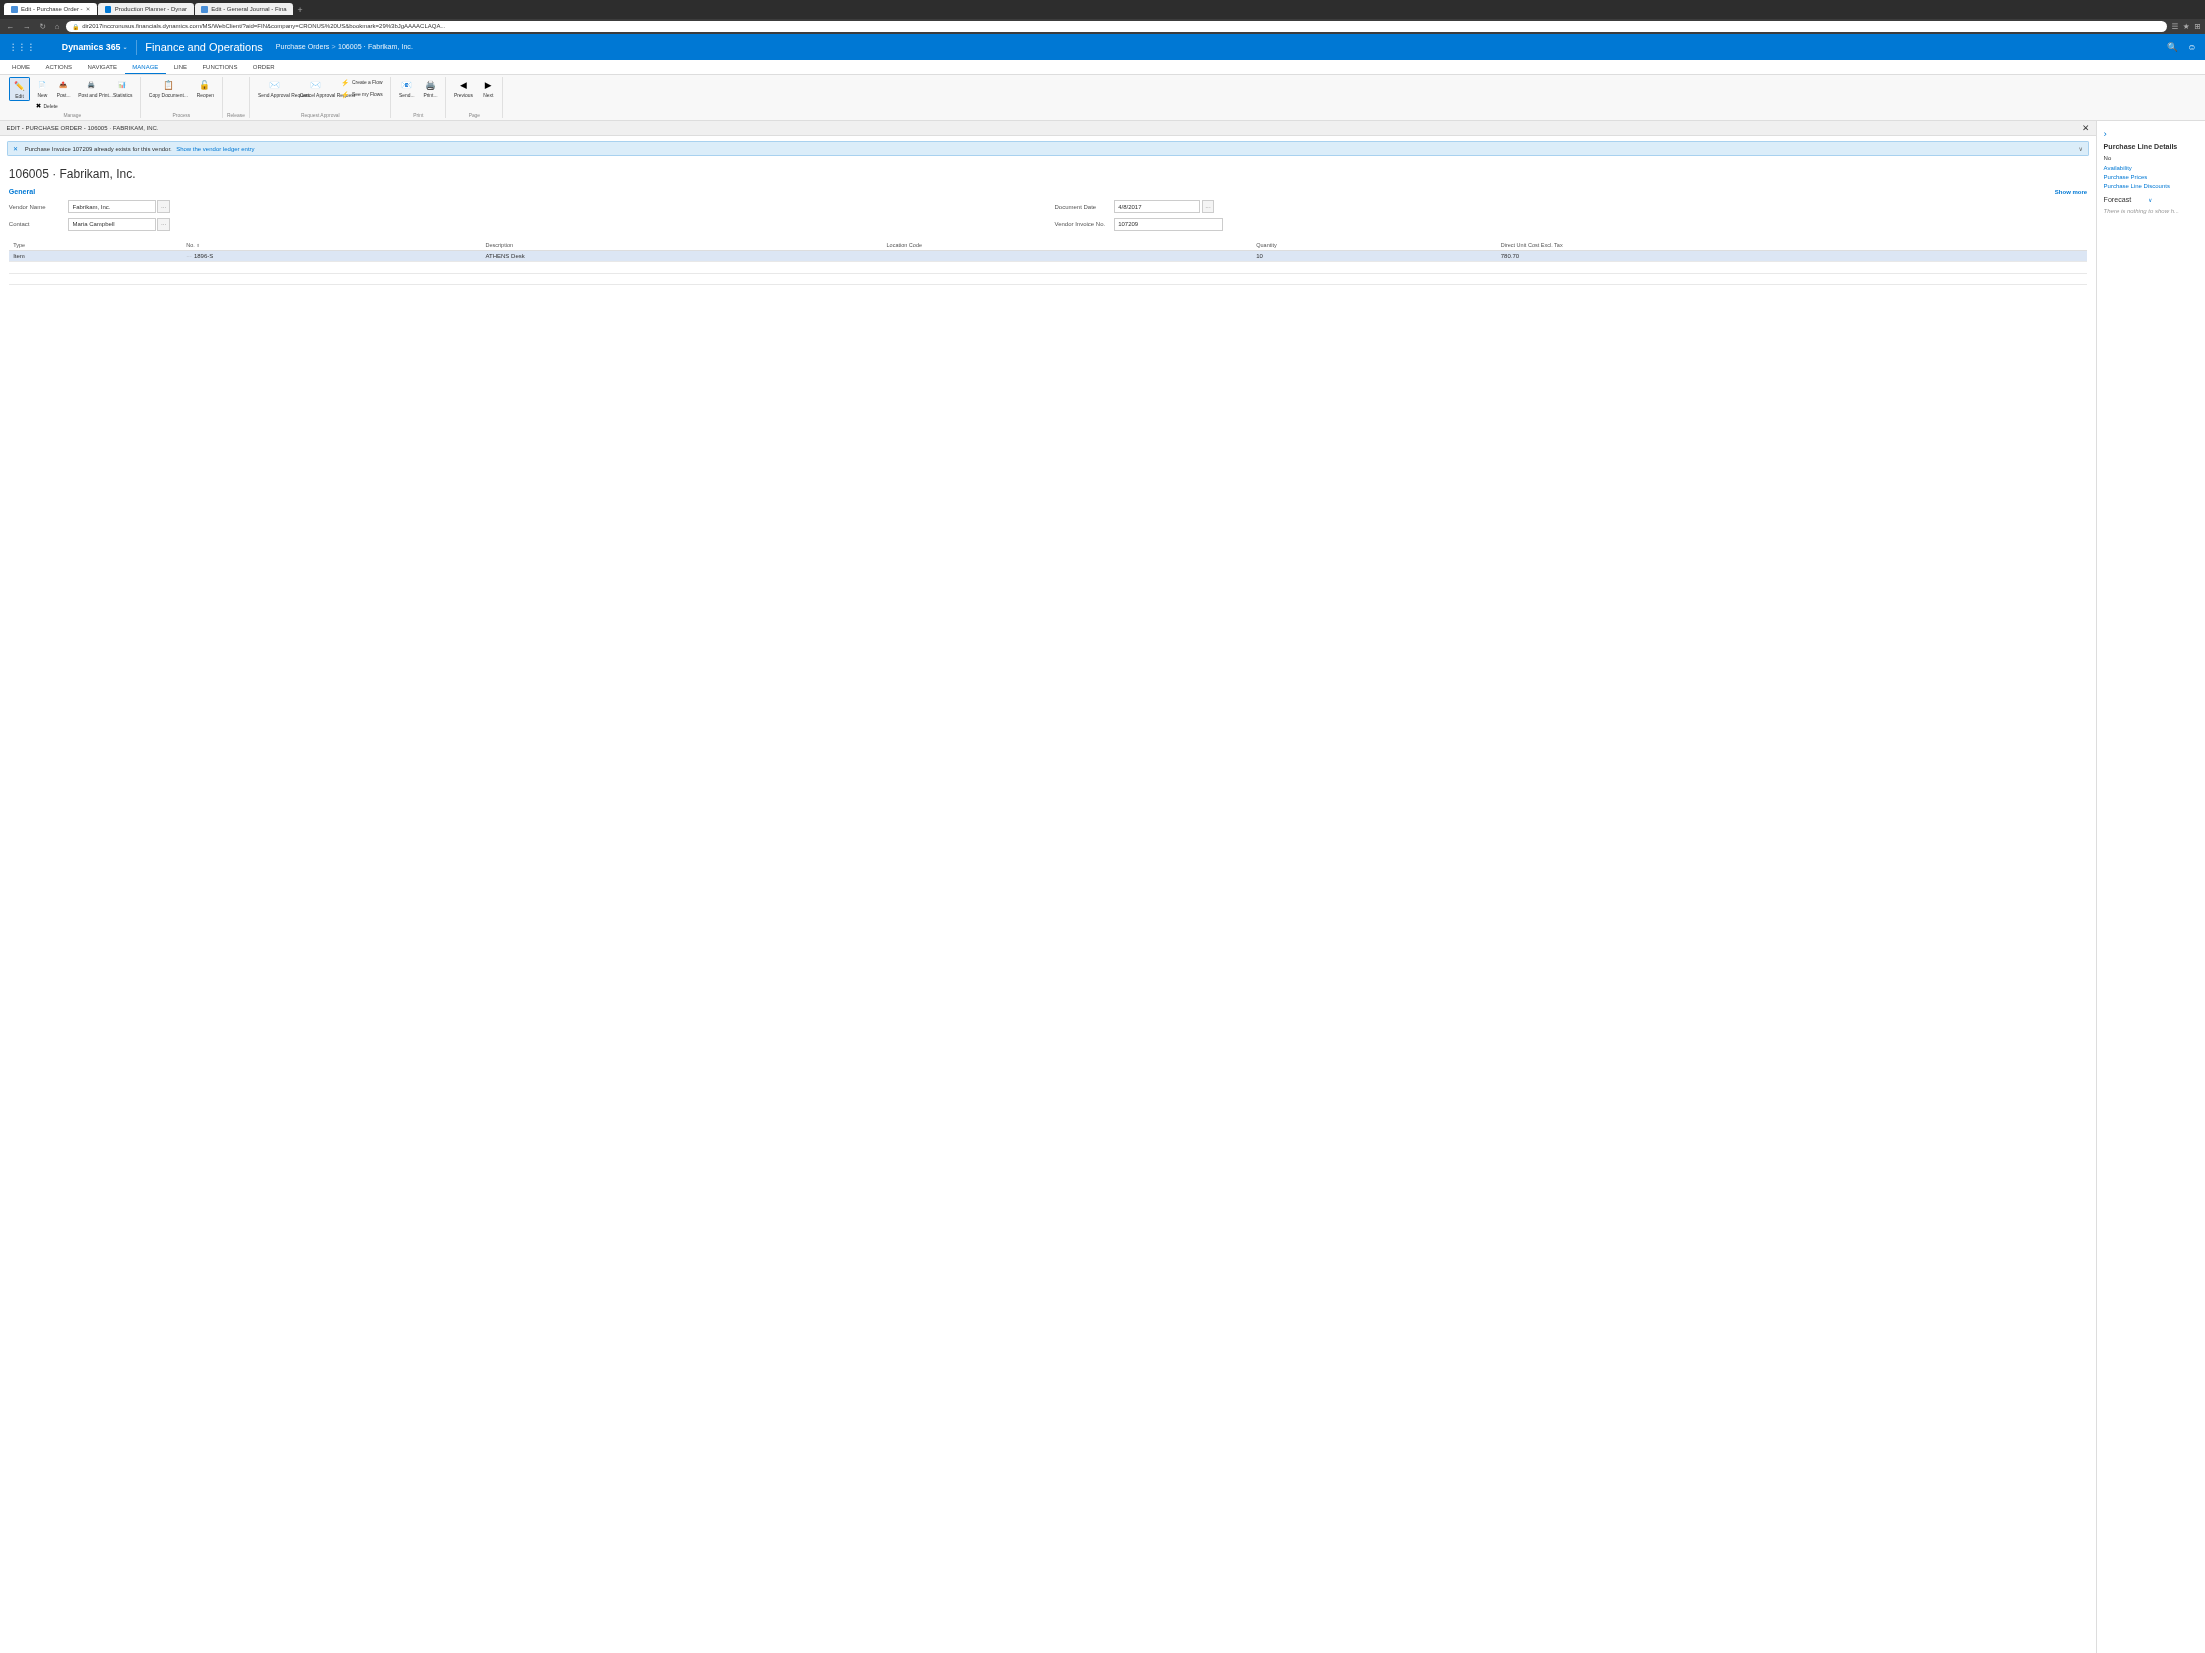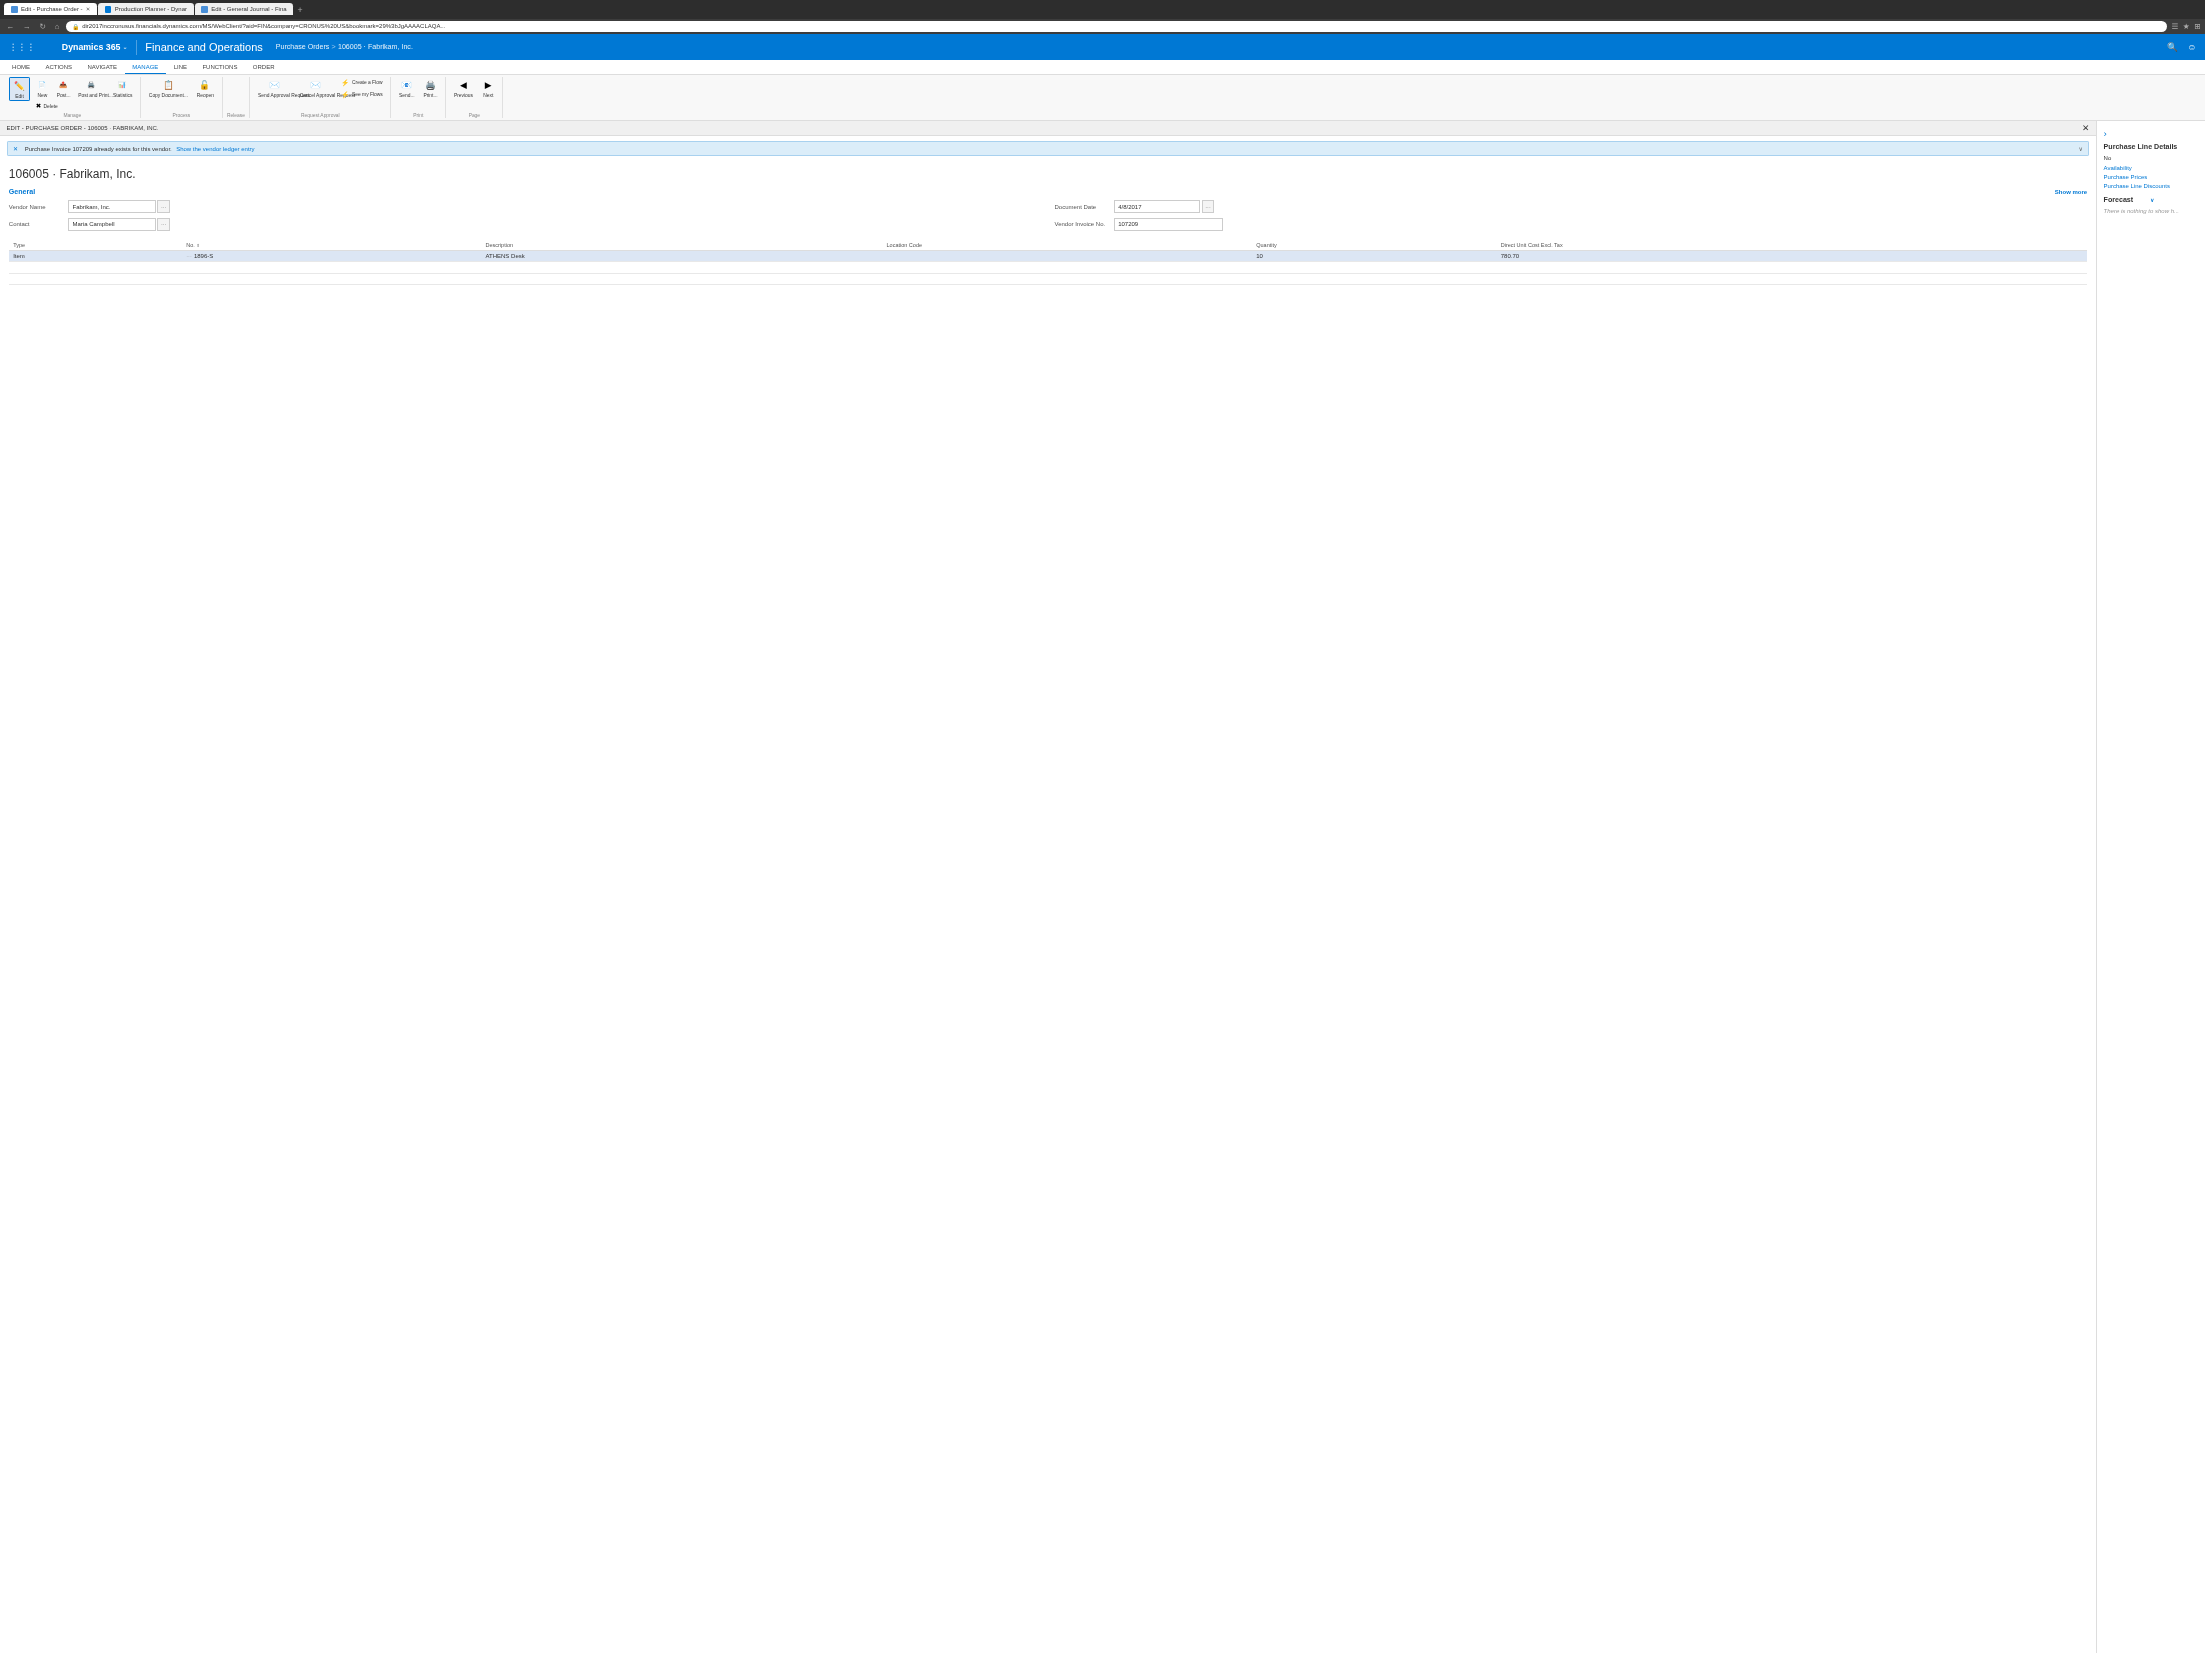--- a/index.html
+++ b/index.html
@@ -89,21 +89,21 @@
     .lines-table td { padding: 2.2px 4.4px; border-bottom: 0.5px solid #e8e8e8; color: #333; }
     .lines-table tr.selected td { background: #dce6f4; }
     .lines-table .dots-btn { color: #999; cursor: pointer; margin-right: 2.2px; font-size: 5.5px; }
     .sort-icon { font-size: 4.4px; color: #999; }
 
     
     .side-panel-title { font-size: 7.1px; font-weight: 600; color: #333; margin-bottom: 4.4px; cursor: pointer; }
     .side-panel-link { color: #0078d4; font-size: 6px; display: block; margin-bottom: 3.3px; cursor: pointer; }
     .side-panel-text { font-size: 6px; color: #333; margin-bottom: 3.3px; }
     .forecast-section { margin-top: 6.6px; }
-    .forecast-title { font-size: 7.1px; font-weight: 700; color: #333; display: flex; align-items: center; gap: 17px; cursor: pointer; }
+    .forecast-title { font-size: 7.1px; font-weight: 400; color: #333; display: flex; align-items: center; gap: 17px; cursor: pointer; }
     .forecast-empty { font-size: 6px; color: #999; margin-top: 4.4px; font-style: italic; }
     .expand-arrow { font-size: 5.5px; color: #0078d4; }
   </style>
 </head>
 <body>
 
 <div class="browser-chrome">
   <div class="browser-tabs">
 
     <div class="browser-tab active">

